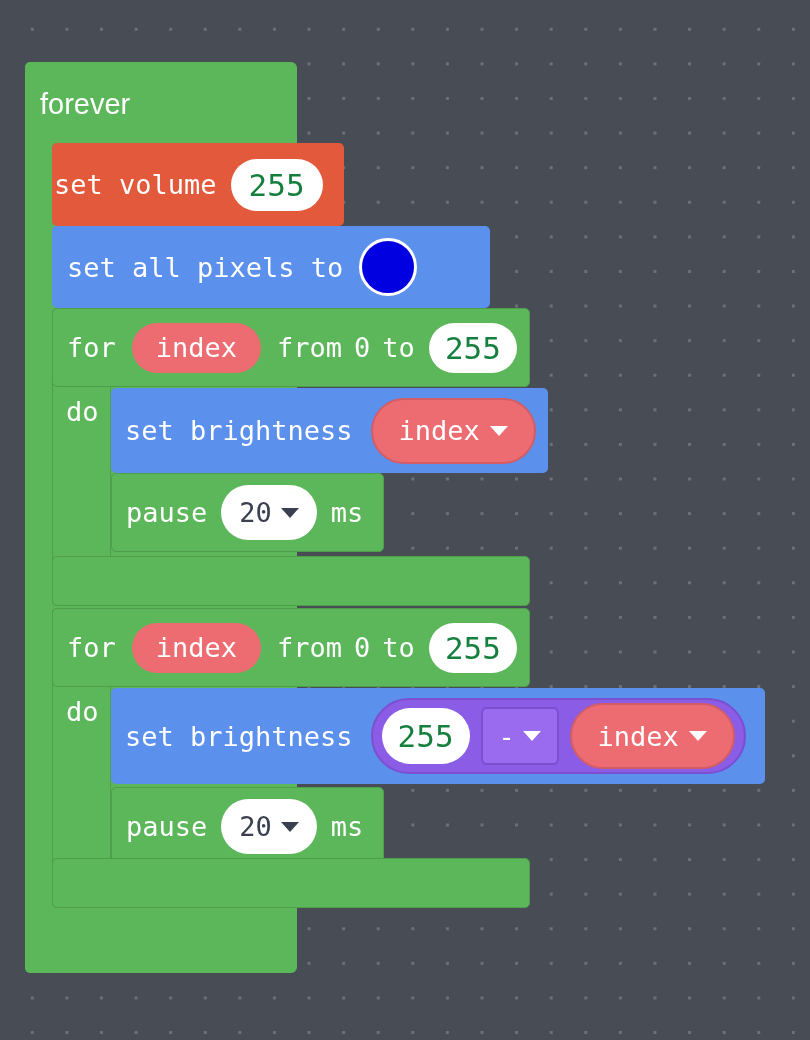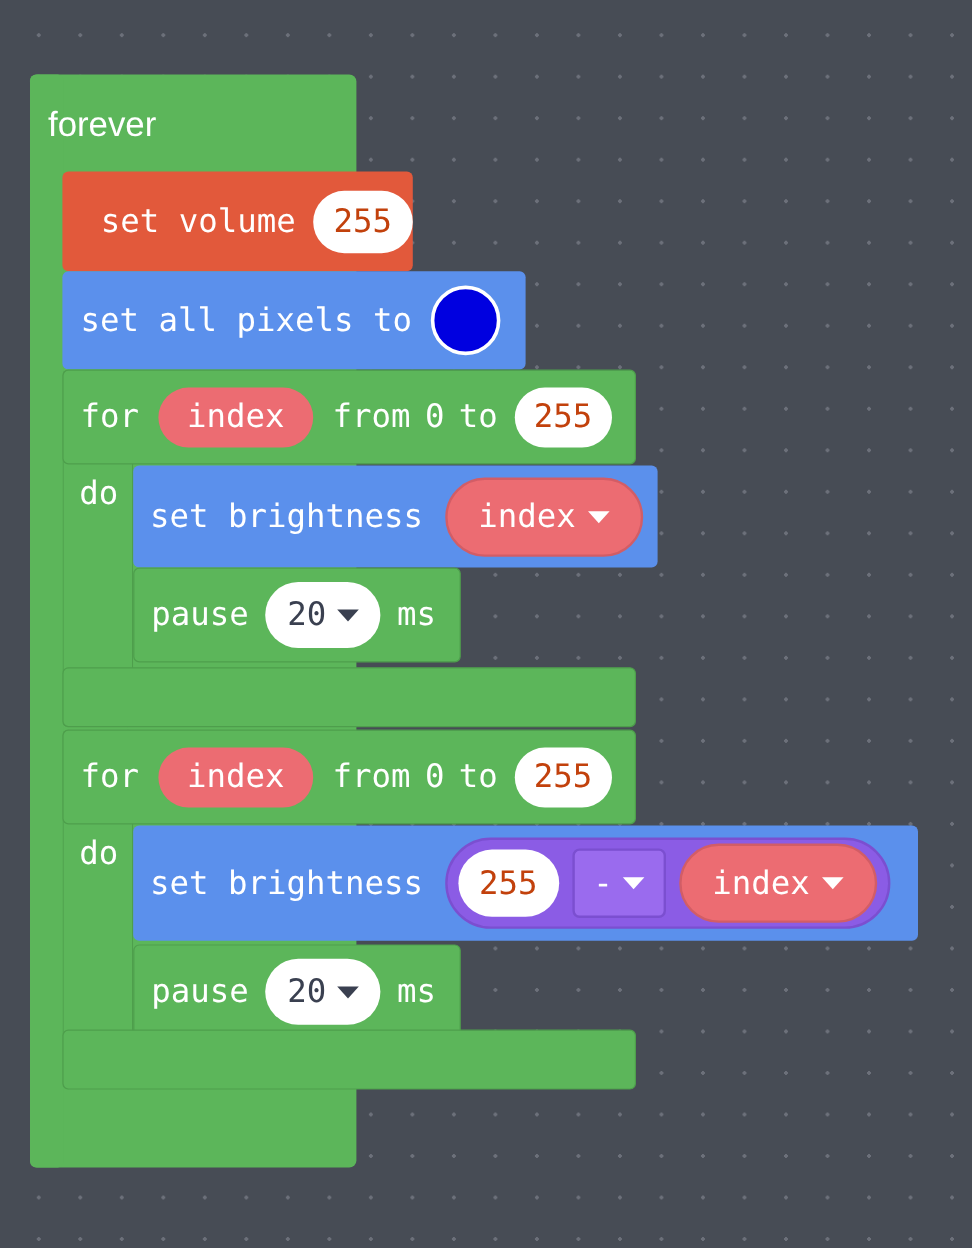--- a/index.html
+++ b/index.html
@@ -49,23 +49,23 @@
   .c-orange  { background: #E2593B; }
   .c-blue    { background: #5B90EC; }
 
   
   .field-oval {
     display: inline-flex;
     align-items: center;
     justify-content: center;
     background: #ffffff;
     border-radius: 999px;
-    color: #c2410c;
-    font-family: "DejaVu Sans Mono", monospace;
-    font-size: 27px;
+    color: #15803d;
+    font-family: "DejaVu Sans Mono", monospace;
+    font-size: 31px;
     box-sizing: border-box;
   }
   .field-var {
     display: inline-flex;
     align-items: center;
     justify-content: center;
     gap: 10px;
     background: #EC6C72;
     border: 2px solid #D25D66;
     border-radius: 999px;
@@ -155,26 +155,26 @@
     width: 28px; height: 911px;
     background: #5CB65A;
   }
 
   
   #blk-volume {
     left: 52px; top: 143px;
     width: 292px; height: 83px;
     background: #E2593B;
   }
-  #blk-volume .row { padding-left: 32px; }
+  #blk-volume .row { padding-left: 2px; }
 
   
   #blk-pixels {
     left: 52px; top: 226px;
-    width: 386px; height: 82px;
+    width: 438px; height: 82px;
     background: #5B90EC;
   }
   #blk-pixels .row { padding-left: 15px; }
 
   
   #for1-head {
     left: 52px; top: 308px;
     width: 478px; height: 79px;
     background: #5CB65A;
     border: 1px solid #4E9E4C;

